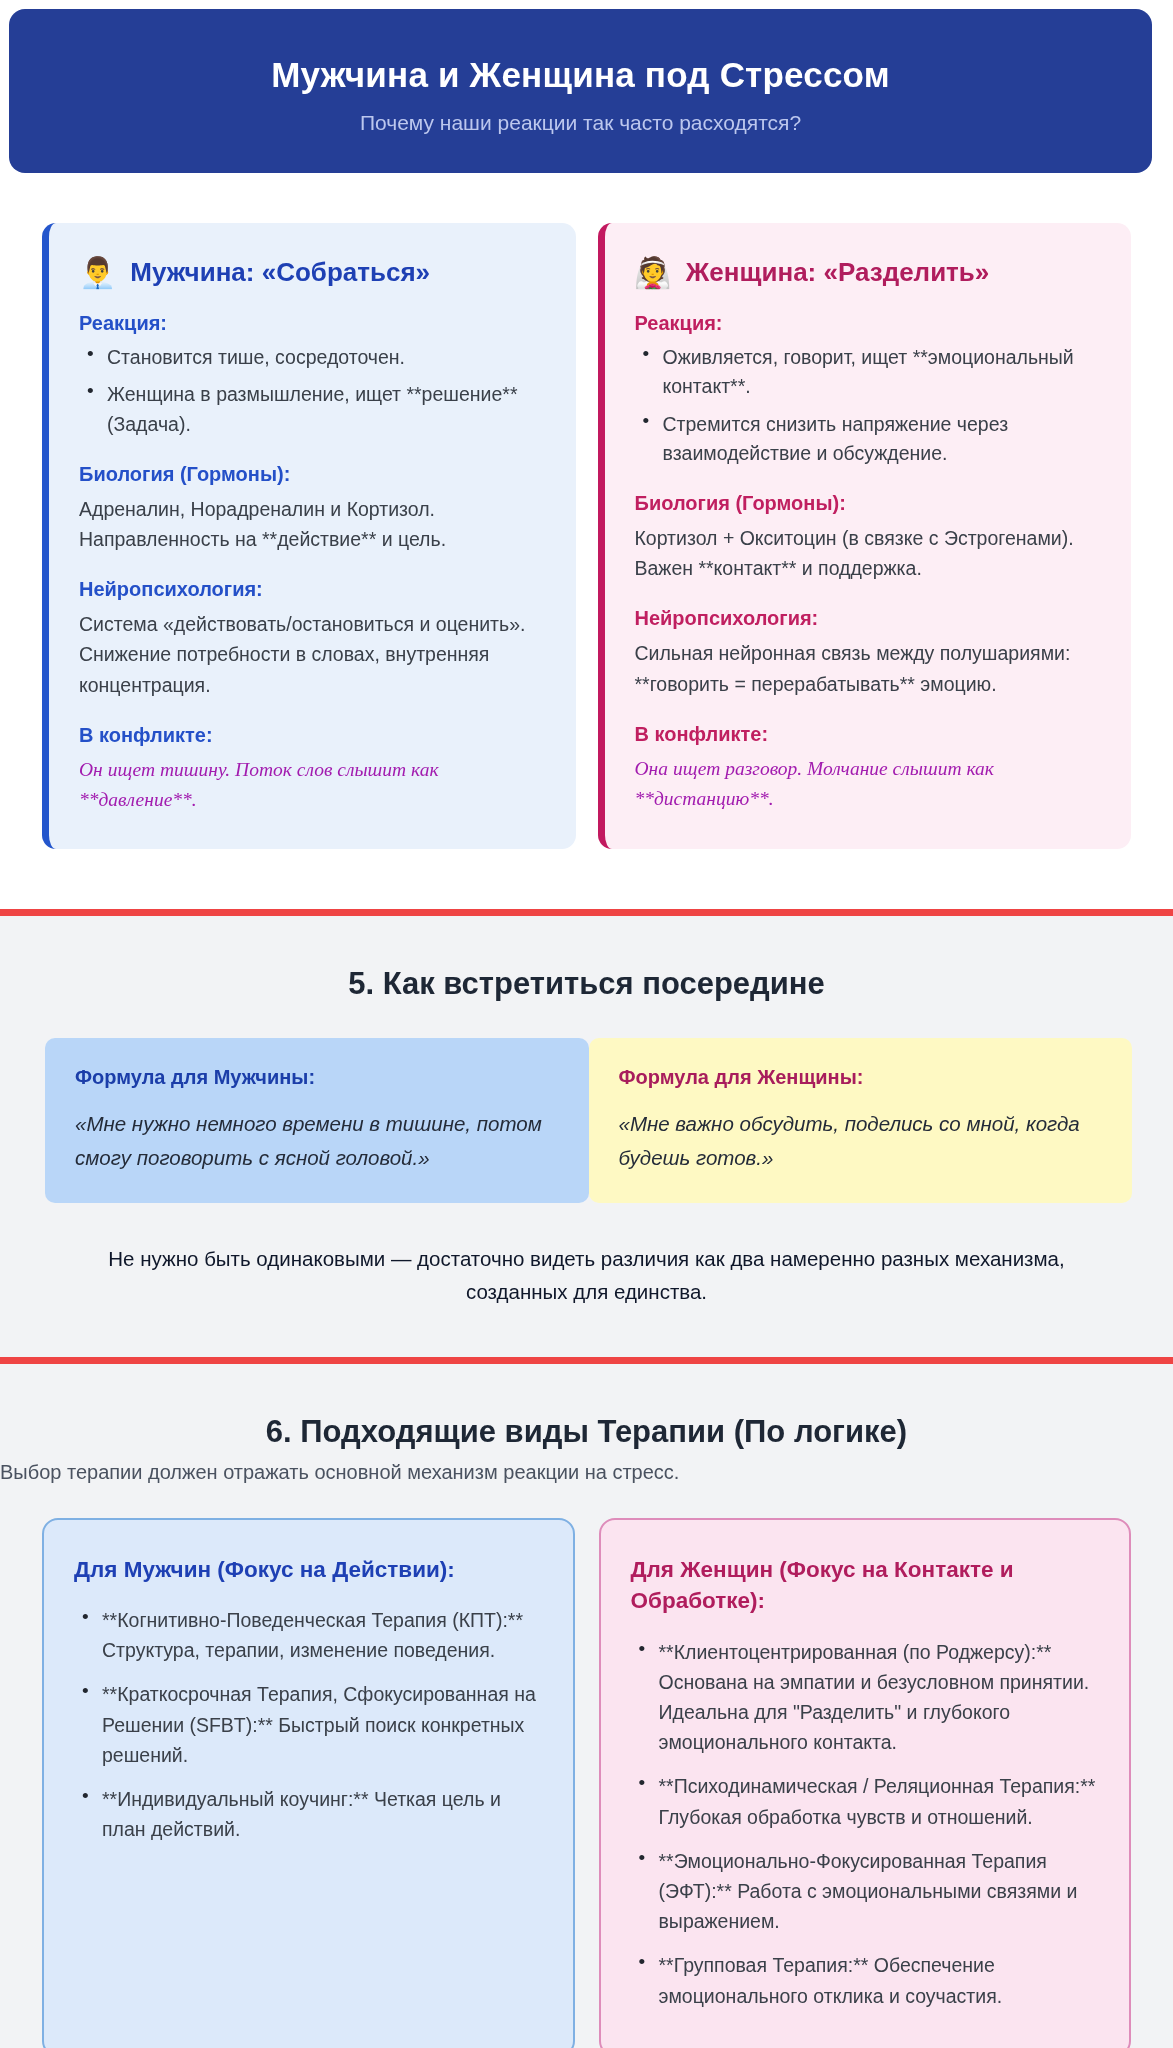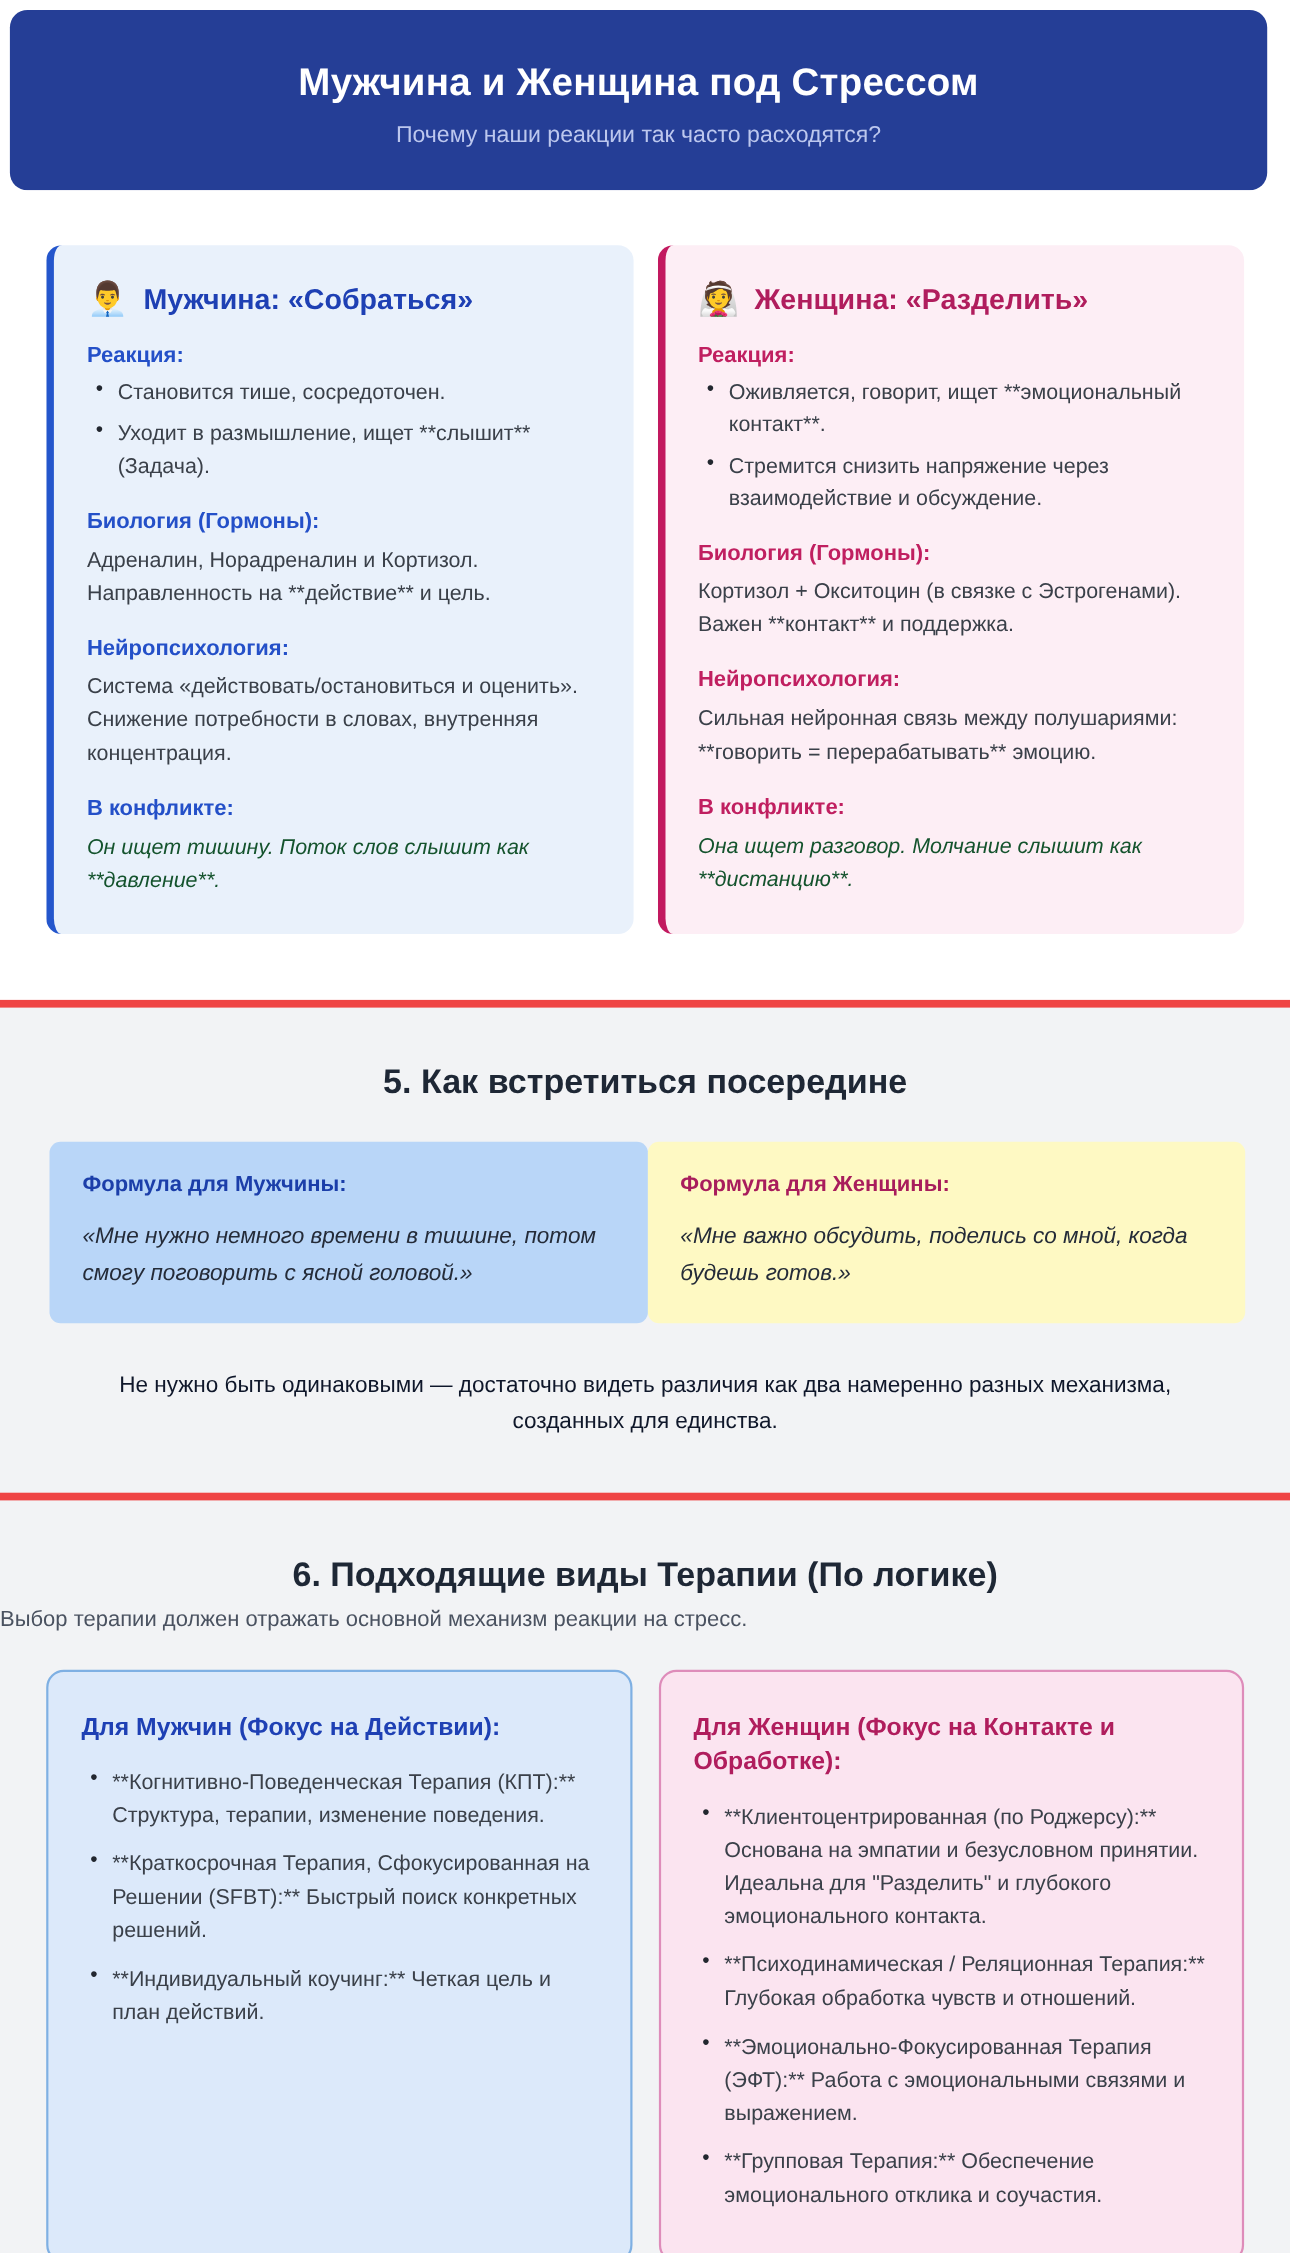--- a/index.html
+++ b/index.html
@@ -75,21 +75,21 @@
   }
   .male .sec-label { color: #2450c8; }
   .female .sec-label { color: #c01f60; }
 
   .sec-text {
     font-size: 19.5px;
     line-height: 1.55;
     margin: 0;
     color: #3a4049;
   }
-  .sec-text.italic { font-style: italic; color: #14532d; }
+  .sec-text.italic { font-style: italic; color: #a21caf; font-family: Liberation Serif, serif; }
 
   ul.dotlist {
     list-style: none;
     margin: 2px 0 0 0;
     padding: 0 0 0 6px;
   }
   ul.dotlist li {
     position: relative;
     padding-left: 22px;
     font-size: 19.5px;
@@ -207,21 +207,21 @@
 
       <article class="profile-card male">
         <div class="profile-title">
           <span class="emoji">👨‍💼</span>
           <span>Мужчина: «Собраться»</span>
         </div>
 
         <p class="sec-label">Реакция:</p>
         <ul class="dotlist">
           <li>Становится тише, сосредоточен.</li>
-          <li>Уходит в размышление, ищет **слышит** (Задача).</li>
+          <li>Женщина в размышление, ищет **решение** (Задача).</li>
         </ul>
 
         <p class="sec-label">Биология (Гормоны):</p>
         <p class="sec-text">Адреналин, Норадреналин и Кортизол. Направленность на **действие** и цель.</p>
 
         <p class="sec-label">Нейропсихология:</p>
         <p class="sec-text">Система «действовать/остановиться и оценить». Снижение потребности в словах, внутренняя концентрация.</p>
 
         <p class="sec-label">В конфликте:</p>
         <p class="sec-text italic">Он ищет тишину. Поток слов слышит как **давление**.</p>

